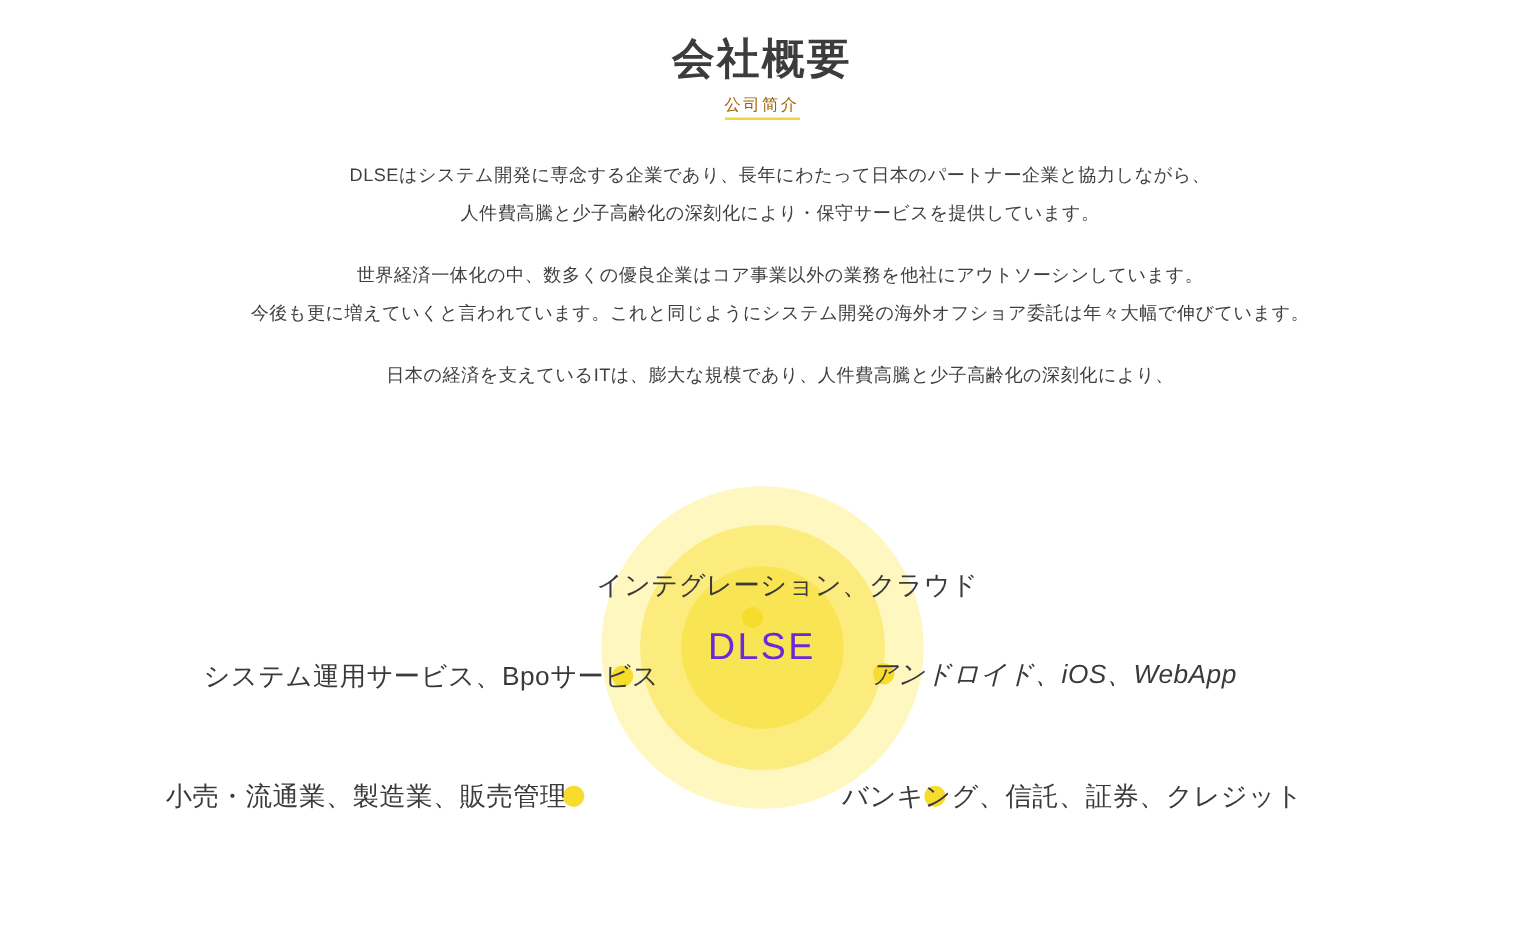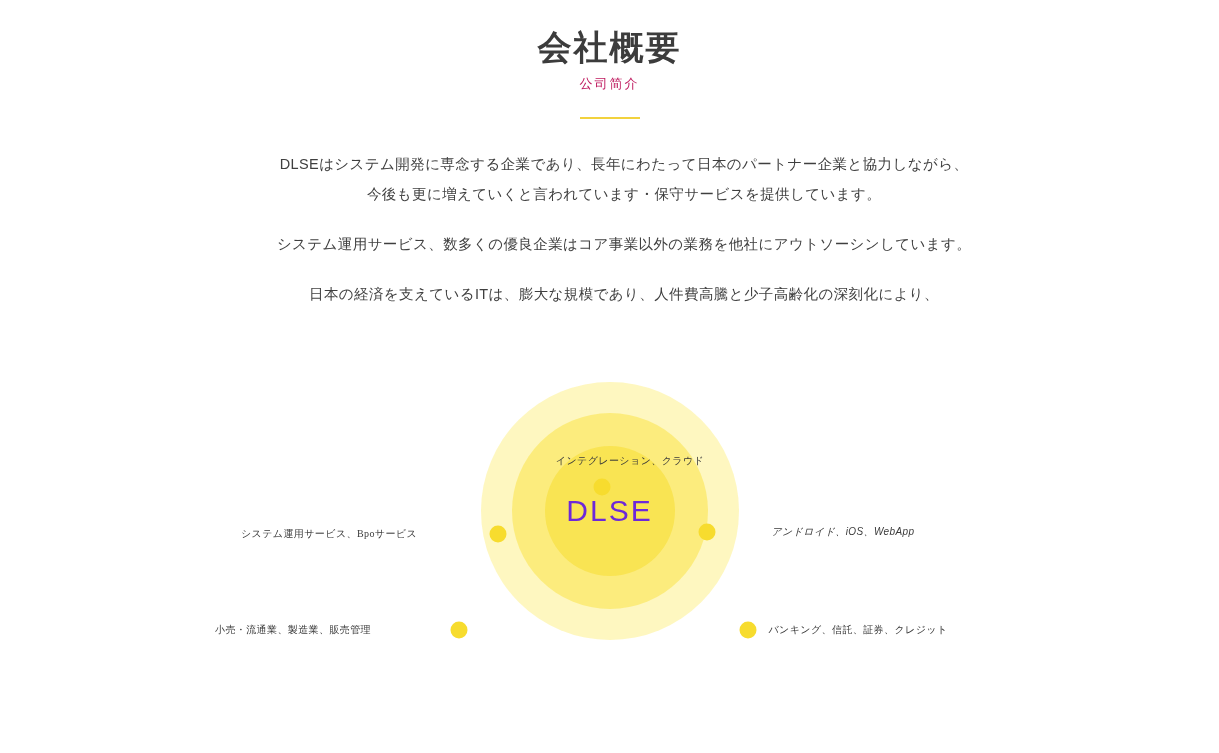--- a/index.html
+++ b/index.html
@@ -23,24 +23,24 @@
   }
   .header .title {
     font-size: 34px;
     font-weight: 700;
     color: #3c3c3c;
     letter-spacing: 2px;
     line-height: 1.25;
   }
   .header .subtitle {
     font-size: 13px;
-    color: #be185d;
+    color: #a16207;
     letter-spacing: 2px;
     margin-top: 6px;
-    padding-bottom: 24px;
+    padding-bottom: 1px;
     display: inline-block;
     border-bottom: 2px solid #f2d23d;
   }
 
   
   .intro {
     margin-top: 30px;
     text-align: center;
   }
   .intro p {
@@ -105,43 +105,44 @@
     position: absolute;
     width: 17px;
     height: 17px;
     border-radius: 50%;
     background: #f7dc2e;
     z-index: 6;
     transform: translate(-50%, -50%);
   }
   .node-label {
     position: absolute;
-    font-size: 10px;
+    font-size: 21px;
     color: #3a3a3a;
     letter-spacing: 0.4px;
     white-space: nowrap;
     z-index: 6;
     transform: translate(-50%, -50%);
   }
 </style>
 </head>
 <body>
 
 <div class="header">
   <div class="title">会社概要</div>
   <div class="subtitle">公司简介</div>
 </div>
 
 <div class="intro">
   <div class="para">
     <p>DLSEはシステム開発に専念する企業であり、長年にわたって日本のパートナー企業と協力しながら、</p>
-    <p>今後も更に増えていくと言われています・保守サービスを提供しています。</p>
+    <p>人件費高騰と少子高齢化の深刻化により・保守サービスを提供しています。</p>
   </div>
   <div class="para">
-    <p>システム運用サービス、数多くの優良企業はコア事業以外の業務を他社にアウトソーシンしています。</p>
+    <p>世界経済一体化の中、数多くの優良企業はコア事業以外の業務を他社にアウトソーシンしています。</p>
+    <p>今後も更に増えていくと言われています。これと同じようにシステム開発の海外オフショア委託は年々大幅で伸びています。</p>
   </div>
   <div class="para">
     <p>日本の経済を支えているITは、膨大な規模であり、人件費高騰と少子高齢化の深刻化により、</p>
   </div>
 </div>
 
 <div class="diagram">
   <div class="glow-outer"></div>
   <div class="glow-mid"></div>
   <div class="glow-inner"></div>
@@ -153,14 +154,14 @@
   <div class="node" style="left:707px; top:211px;"></div>
   <div class="node-label" style="left:843px; top:211px;font-style:italic;">アンドロイド、iOS、WebApp</div>
 
   <div class="node" style="left:748px; top:309px;"></div>
   <div class="node-label" style="left:858px; top:309px;">バンキング、信託、証券、クレジット</div>
 
   <div class="node" style="left:459px; top:309px;"></div>
   <div class="node-label" style="left:293px; top:309px;">小売・流通業、製造業、販売管理</div>
 
   <div class="node" style="left:498px; top:213px;"></div>
-  <div class="node-label" style="left:329px; top:213px;font-family:Liberation Serif, serif;">システム運用サービス、Bpoサービス</div>
+  <div class="node-label" style="left:345px; top:213px;">システム運用サービス、Bpoサービス</div>
 </div>
 
 </body></html>

